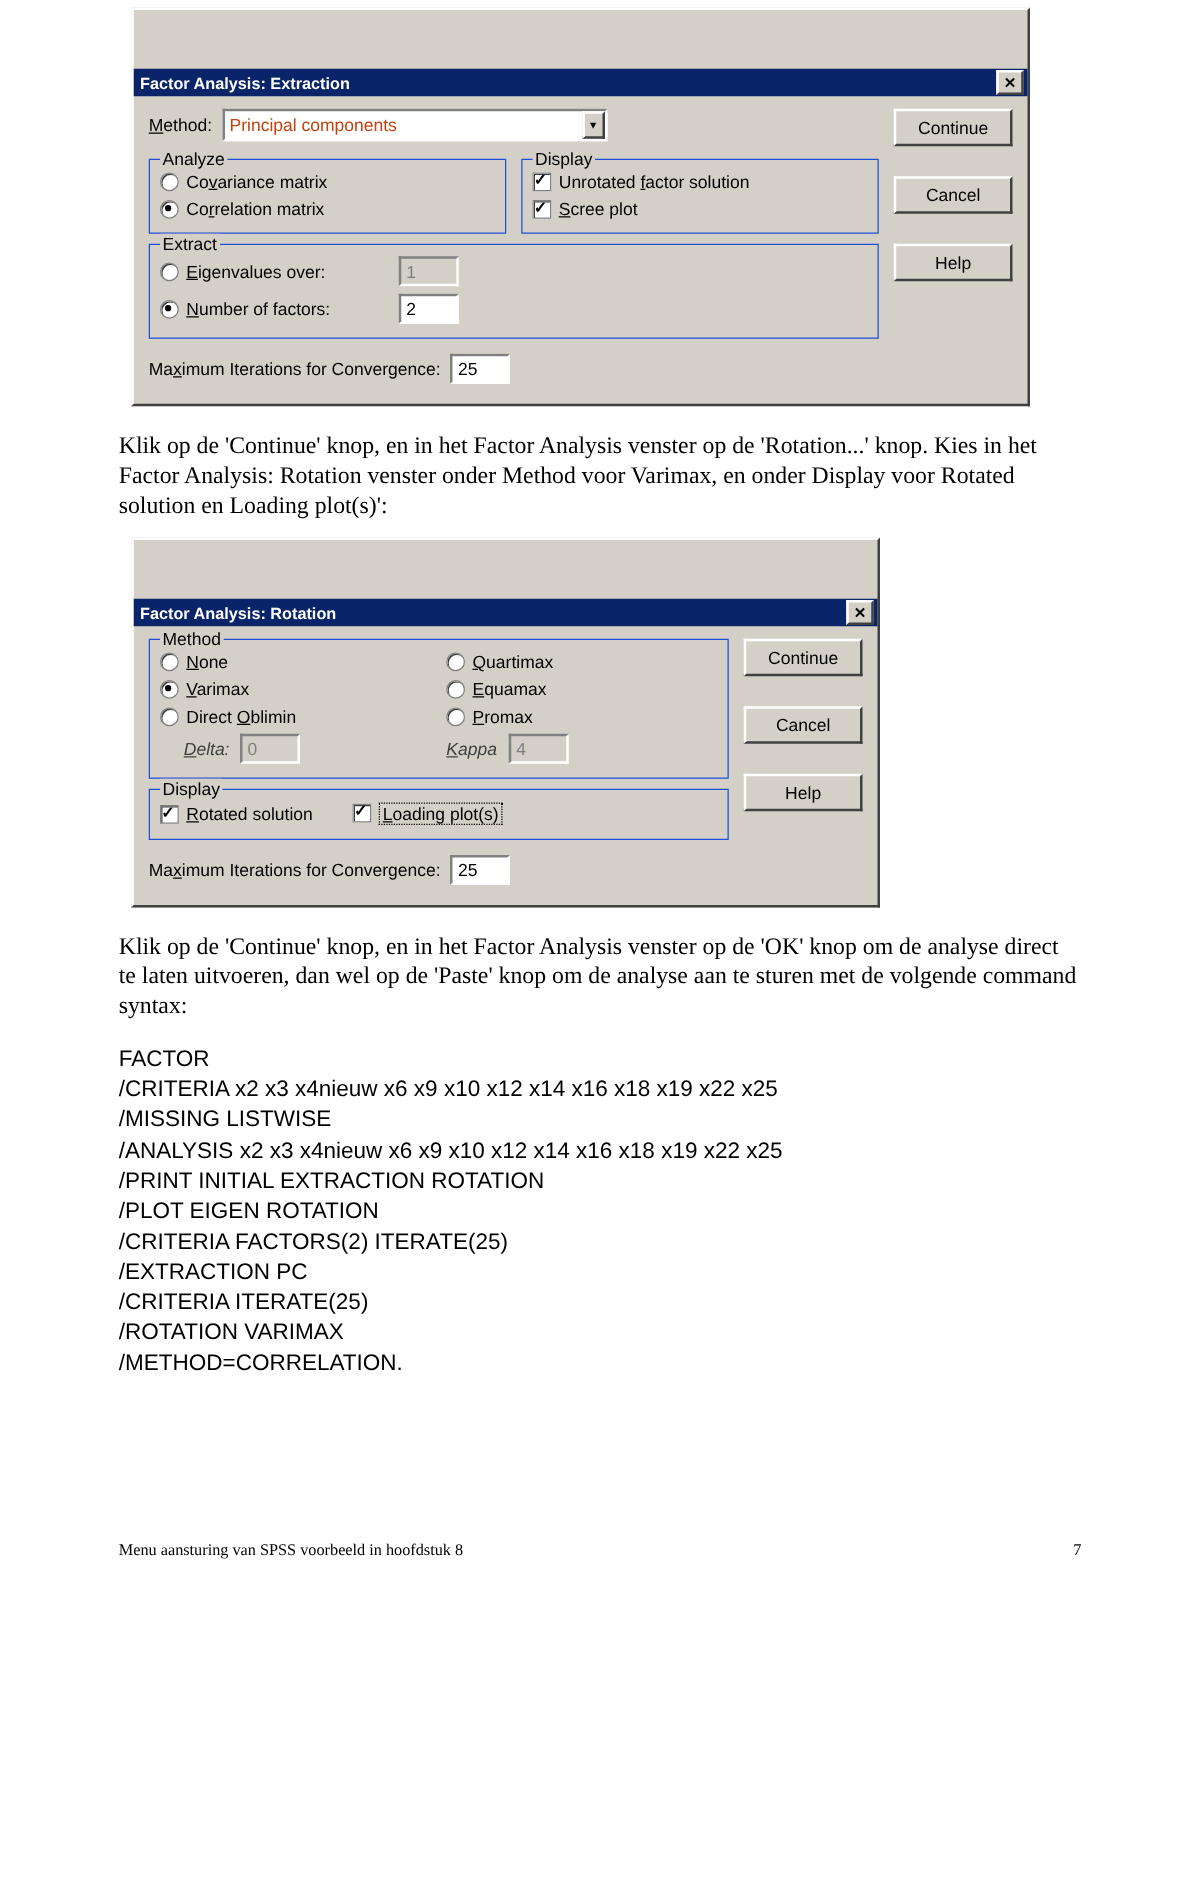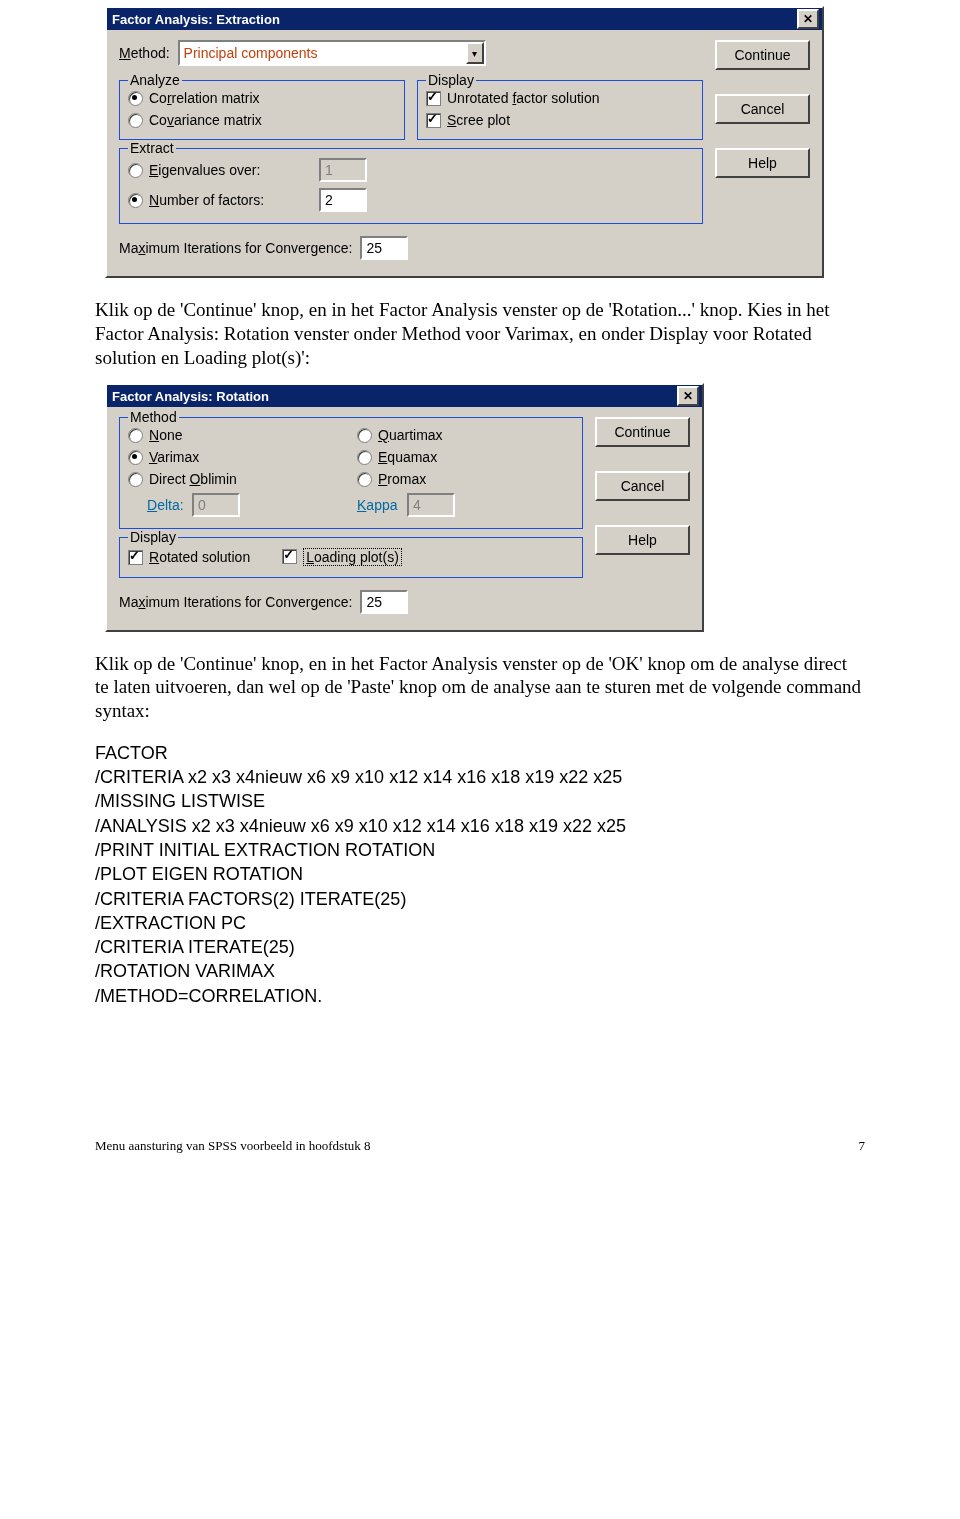--- a/index.html
+++ b/index.html
@@ -26,20 +26,21 @@
   .dialog-2 { width: 595px; margin-left: 10px; }
   .titlebar {
     background: #0a246a;
     color: #fff;
     height: 22px;
     display: flex;
     align-items: center;
     padding: 0 3px 0 5px;
     font-weight: bold;
     font-size: 13px;
+    margin-top: 47px;
   }
   .titlebar .spacer { flex: 1; }
   .close-btn {
     background: #d4d0c8;
     border: 2px solid;
     border-color: #fff #404040 #404040 #fff;
     width: 18px;
     height: 16px;
     font-family: Arial, sans-serif;
     font-size: 12px;
@@ -141,21 +142,21 @@
     border-radius: 50%;
   }
   .check.sel::after {
     content: "✓";
     position: absolute;
     left: 0; top: -3px;
     font-size: 13px;
     font-weight: bold;
   }
   .label { display: inline-block; vertical-align: middle; font-size: 14px; }
-  .label.disabled { color: #0369a1; }
+  .label.disabled { color: #404040; font-style: italic; }
   .underline { text-decoration: underline; }
   .option-line { padding: 3px 0; display:flex; align-items:center; }
   .two-col { display:flex; gap: 12px; }
   .two-col > div { flex:1; }
   .dotbox { border: 1px dotted #000; padding:0 2px; display:inline-block;}
   p.body { margin: 12px 0 14px 0; line-height: 1.25; }
   .syntax {
     font-family: Arial, Helvetica, sans-serif;
     font-size: 18px;
     line-height: 1.35;
@@ -185,26 +186,26 @@
           <span class="label"><span class="underline">M</span>ethod:</span>
           <div class="combo">
             <span>Principal components</span>
             <span class="arrow"></span>
           </div>
         </div>
         <div class="two-col">
           <div class="group">
             <div class="legend">Analyze</div>
             <div class="option-line">
+              <span class="radio"></span>
+              <span class="label">Co<span class="underline">v</span>ariance matrix</span>
+            </div>
+            <div class="option-line">
               <span class="radio sel"></span>
               <span class="label">Co<span class="underline">r</span>relation matrix</span>
-            </div>
-            <div class="option-line">
-              <span class="radio"></span>
-              <span class="label">Co<span class="underline">v</span>ariance matrix</span>
             </div>
           </div>
           <div class="group">
             <div class="legend">Display</div>
             <div class="option-line">
               <span class="check sel"></span>
               <span class="label">Unrotated <span class="underline">f</span>actor solution</span>
             </div>
             <div class="option-line">
               <span class="check sel"></span>

